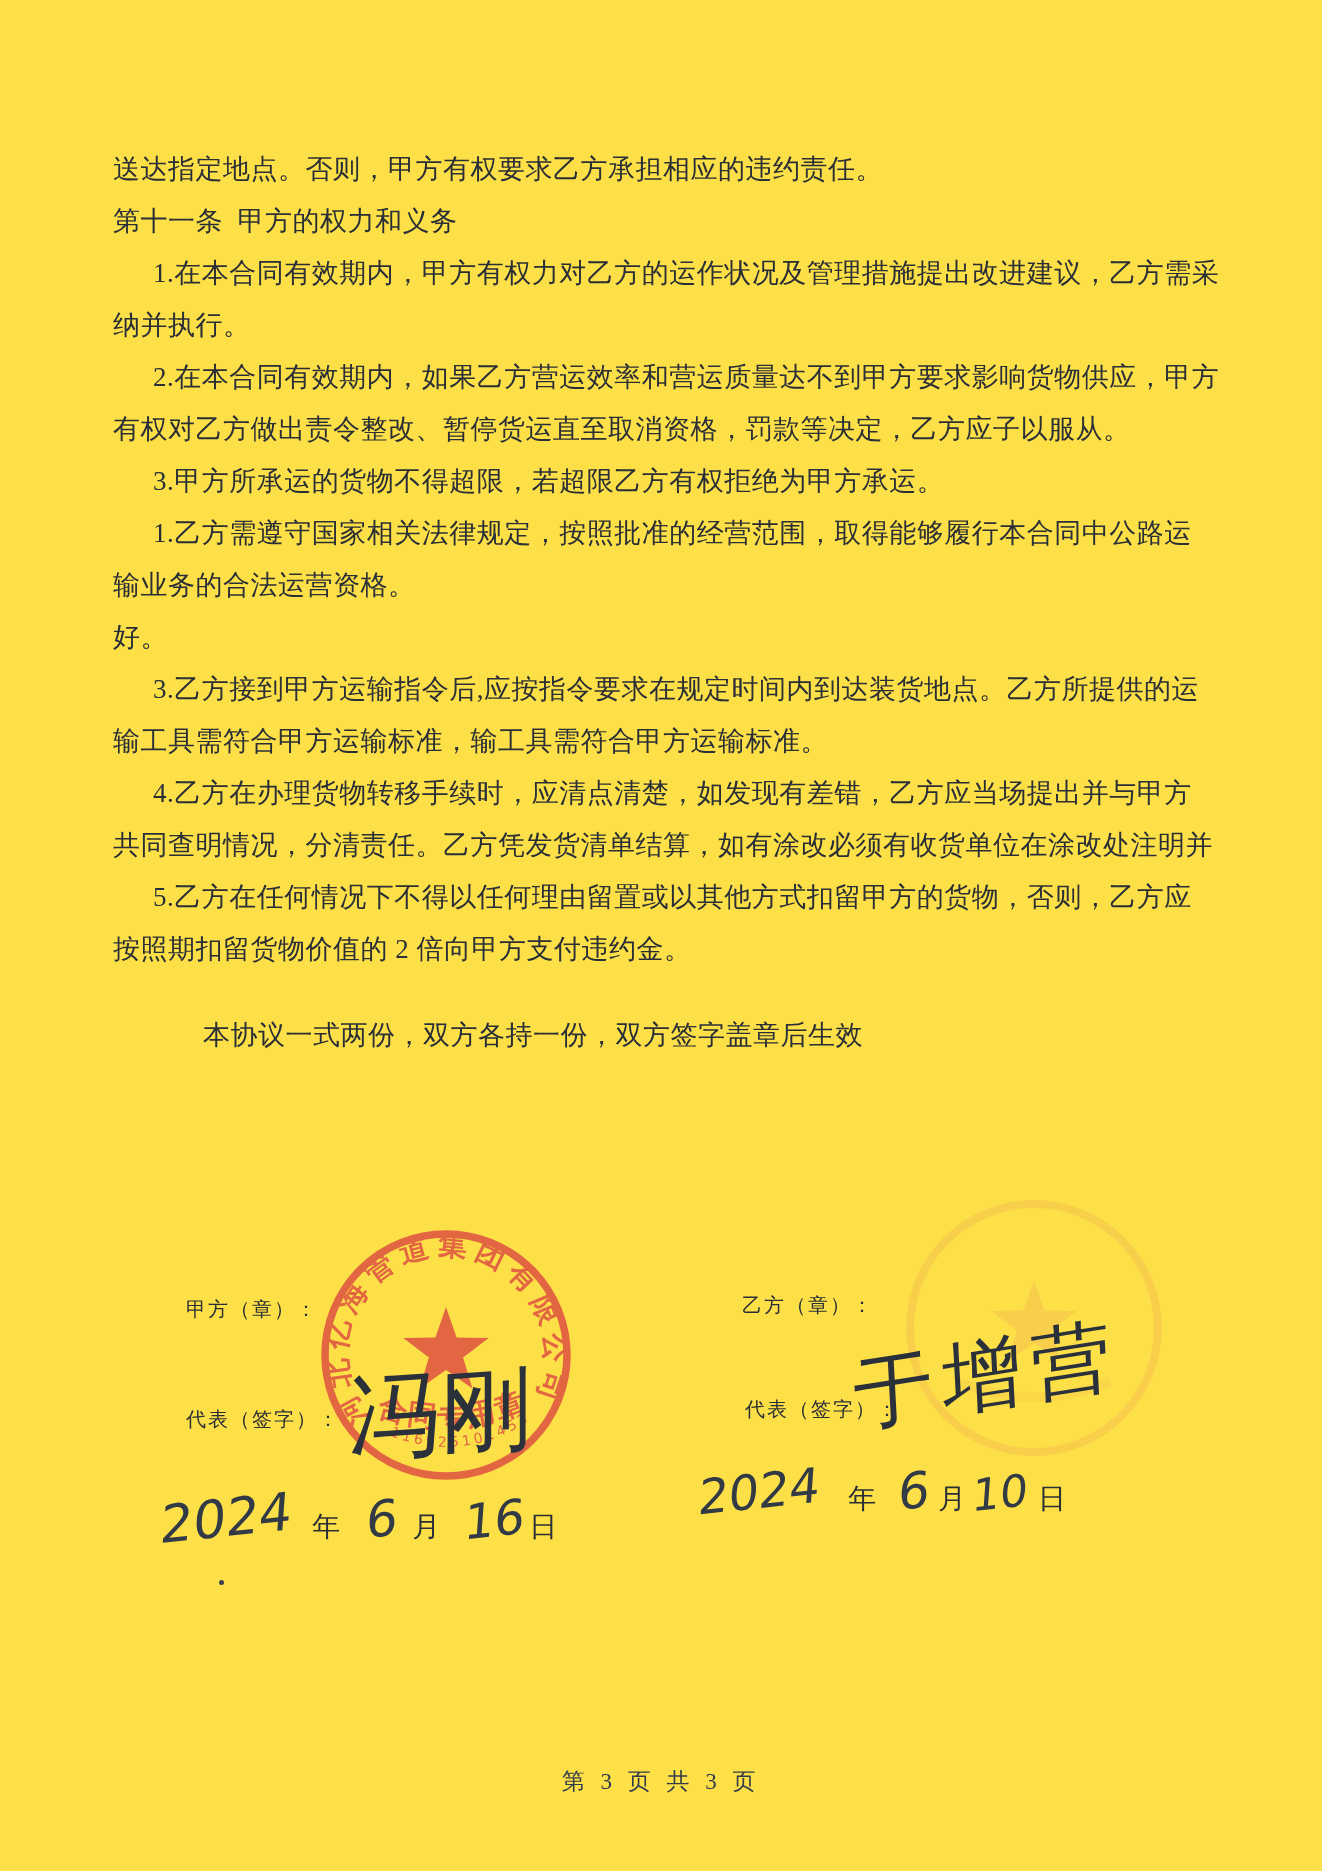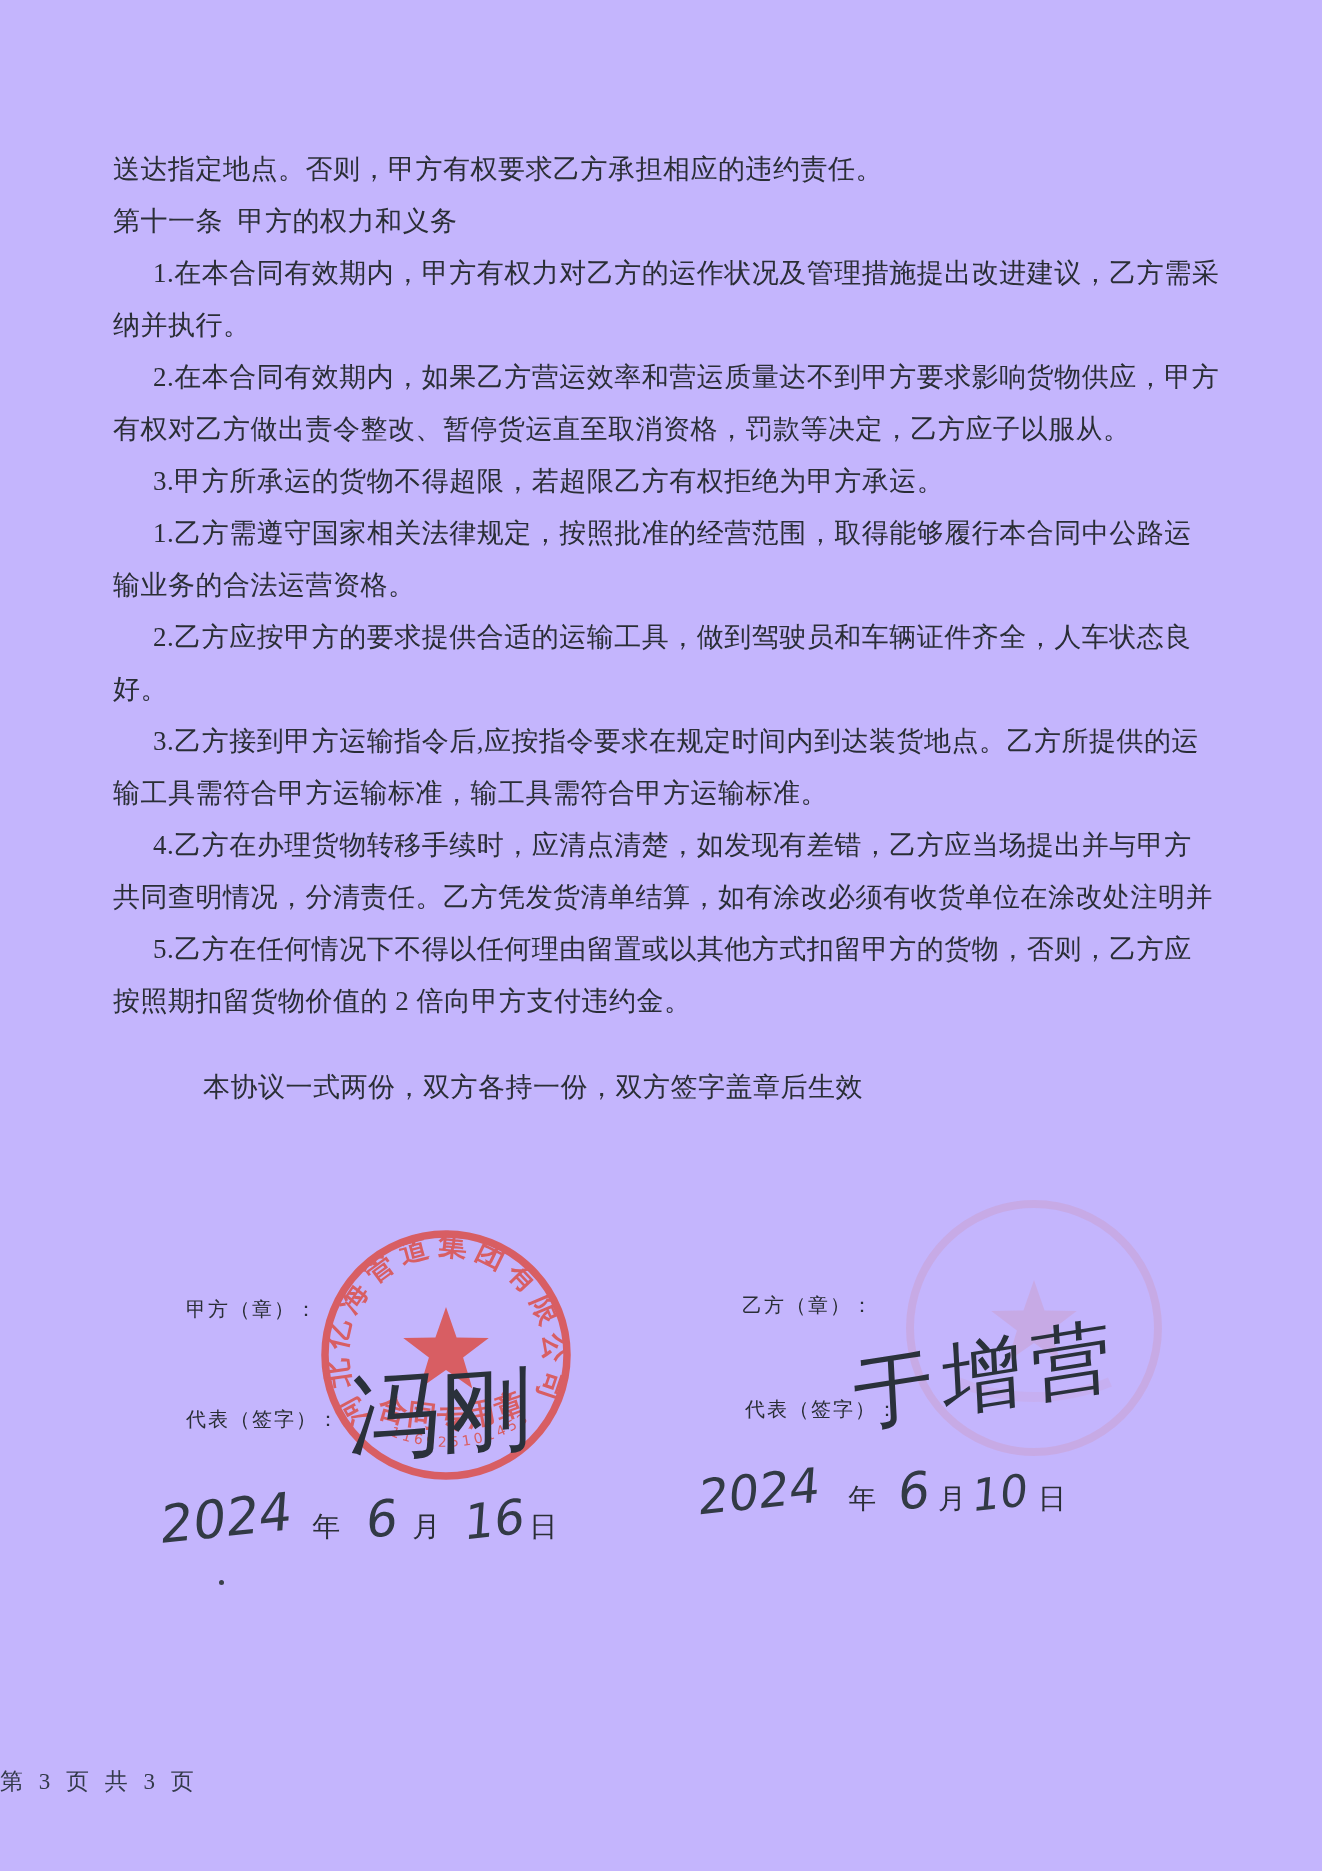--- a/index.html
+++ b/index.html
@@ -1,20 +1,20 @@
 <!DOCTYPE html>
 <html><head>
 <meta charset="utf-8">
 <style>
   html,body{margin:0;padding:0;background:#e8e8e6;}
   .page{
     position:relative;
     width:1322px;height:1871px;
     margin:0 auto;
-    background:#c4b5fd;
+    background:#fde047;
     overflow:hidden;
     font-family:"Liberation Serif","DejaVu Serif",serif;
     color:#2a2e36;
   }
   .body-text{
     position:absolute;left:113px;top:143px;width:1110px;
     font-size:27px;letter-spacing:.5px;
   }
   .ln{height:52px;line-height:52px;white-space:pre;}
   .ln.heading{font-weight:normal;}
@@ -47,40 +47,39 @@
   .date-a .lbl-month{margin-left:14px;}
   .date-a .lbl-day{margin-left:4px;}
   .date-b .hand-year{font-size:48px;}
   .date-b .hand-month{font-size:50px;margin-left:22px;}
   .date-b .hand-day{font-size:44px;margin-left:6px;}
   .date-b .lbl-year{margin-left:28px;}
   .date-b .lbl-month{margin-left:8px;}
   .date-b .lbl-day{margin-left:10px;}
   .ink-dot{position:absolute;left:219px;top:1580px;width:5px;height:5px;border-radius:50%;background:#3a4049;}
   .footer{
-    position:absolute;left:0;right:0;top:1766px;
+    position:absolute;left:0;right:0;top:1766px;text-align:center;
     font-size:23px;letter-spacing:5px;color:#333a4a;white-space:pre;
   }
 </style>
 </head>
 <body>
 
 <div class="page">
 
   <div class="body-text">
       <div class="ln cont">送达指定地点。否则，甲方有权要求乙方承担相应的违约责任。</div>
       <div class="ln heading">第十一条  甲方的权力和义务</div>
       <div class="ln indent">1.在本合同有效期内，甲方有权力对乙方的运作状况及管理措施提出改进建议，乙方需采</div>
       <div class="ln cont">纳并执行。</div>
       <div class="ln indent">2.在本合同有效期内，如果乙方营运效率和营运质量达不到甲方要求影响货物供应，甲方</div>
       <div class="ln cont">有权对乙方做出责令整改、暂停货运直至取消资格，罚款等决定，乙方应子以服从。</div>
       <div class="ln indent">3.甲方所承运的货物不得超限，若超限乙方有权拒绝为甲方承运。</div>
       <div class="ln indent">1.乙方需遵守国家相关法律规定，按照批准的经营范围，取得能够履行本合同中公路运</div>
       <div class="ln cont">输业务的合法运营资格。</div>
-      <div class="ln indent">2.乙方应按甲方的要求提供合适的运输工具，做到驾驶员和车辆证件齐全，人车状态良</div>
       <div class="ln cont">好。</div>
       <div class="ln indent">3.乙方接到甲方运输指令后,应按指令要求在规定时间内到达装货地点。乙方所提供的运</div>
       <div class="ln cont">输工具需符合甲方运输标准，输工具需符合甲方运输标准。</div>
       <div class="ln indent">4.乙方在办理货物转移手续时，应清点清楚，如发现有差错，乙方应当场提出并与甲方</div>
       <div class="ln cont">共同查明情况，分清责任。乙方凭发货清单结算，如有涂改必须有收货单位在涂改处注明并</div>
       <div class="ln indent">5.乙方在任何情况下不得以任何理由留置或以其他方式扣留甲方的货物，否则，乙方应</div>
       <div class="ln cont">按照期扣留货物价值的 2 倍向甲方支付违约金。</div>
       <div class="ln spacer"></div>
       <div class="ln indent2">本协议一式两份，双方各持一份，双方签字盖章后生效</div>
     </div>

